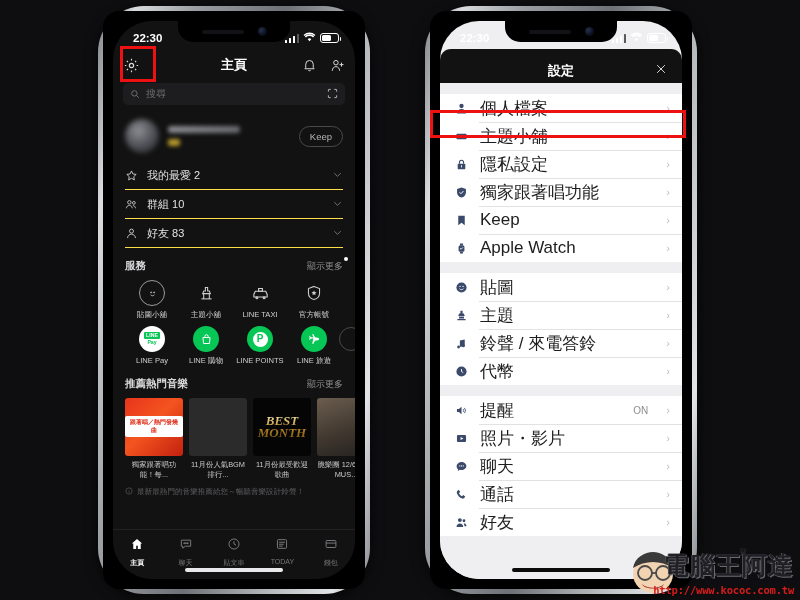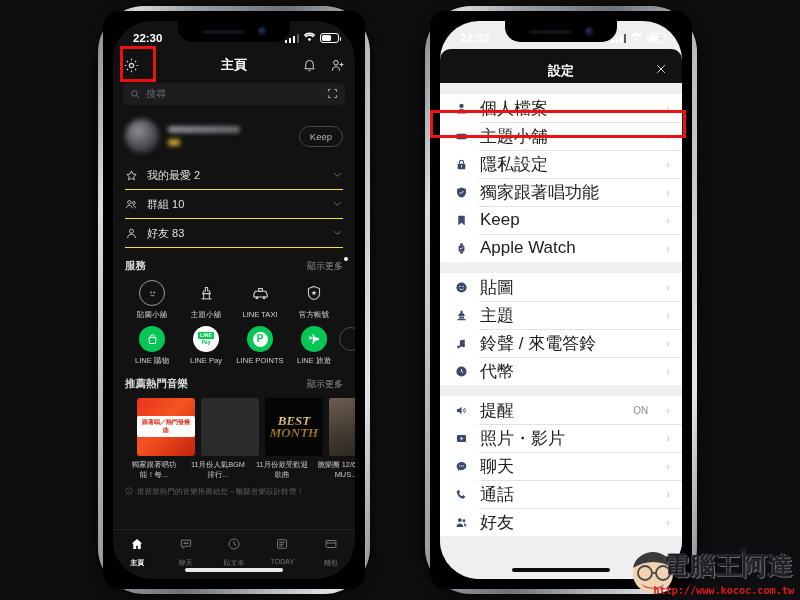--- a/index.html
+++ b/index.html
@@ -154,21 +154,21 @@
   .svc-lbl {
     color:#cfcfd2; font-size:7.6px; text-align:center; line-height:1.25;
     max-width:48px;
   }
 
   .music-row { display:flex; gap:6px; margin:7px 0 0 12px; }
   .mcard { width:58px; }
   .mthumb {
     width:58px; height:58px; border-radius:3px; overflow:hidden;
     position:relative; background:#222;
-    display:flex; align-items:center; justify-content:flex-start;margin-left:12px;
+    display:flex; align-items:center; justify-content:flex-start;
   }
   .mcap {
     margin-top:4px; color:#c9c9cc; font-size:7.4px; line-height:1.3;
     text-align:center;
   }
   .m1 { background:linear-gradient(135deg,#e8341d 0%,#f4541f 45%,#c4210f 100%); }
   .m1 .badge {
     background:#fff; color:#e02a15; font-size:6px; font-weight:bold;
     padding:3px 4px; border-radius:2px; line-height:1.25; text-align:center;
   }
@@ -438,34 +438,34 @@
               <svg width="18" height="18" viewBox="0 0 24 24" fill="none" stroke="#cfcfd2" stroke-width="1.4">
                   <path d="M12 3.2 19.4 6v6.4c0 4-3.1 7.3-7.4 8.4-4.3-1.1-7.4-4.4-7.4-8.4V6z"></path>
                   <path d="M12 8.6l1 2.1 2.3.3-1.7 1.6.4 2.3-2-1.1-2 1.1.4-2.3-1.7-1.6 2.3-.3z" fill="#cfcfd2" stroke="none"></path>
                 </svg>
             </div>
             <div class="svc-lbl">官方帳號</div>
           </div>
           <div></div>
 
           <div class="svc">
+            <div class="svc-circ" style="background:#fff;flex-direction:column;gap:0;">
+              <span style="font-size:5.2px;font-weight:bold;color:#fff;background:#06c755;padding:0 2px;border-radius:1px;line-height:1.4;">LINE</span>
+              <span style="font-size:5.2px;font-weight:bold;color:#06c755;line-height:1.4;">Pay</span>
+            </div>
+            <div class="svc-lbl">LINE Pay</div>
+          </div>
+          <div class="svc">
             <div class="svc-circ" style="background:#06c755">
               <svg width="13" height="13" viewBox="0 0 24 24" fill="none" stroke="#fff" stroke-width="1.8">
                   <path d="M5.4 8.4h13.2l-1.2 11H6.6z"></path>
                   <path d="M9 8.4V6.2a3 3 0 0 1 6 0v2.2"></path>
                 </svg>
             </div>
             <div class="svc-lbl">LINE 購物</div>
-          </div>
-          <div class="svc">
-            <div class="svc-circ" style="background:#fff;flex-direction:column;gap:0;">
-              <span style="font-size:5.2px;font-weight:bold;color:#fff;background:#06c755;padding:0 2px;border-radius:1px;line-height:1.4;">LINE</span>
-              <span style="font-size:5.2px;font-weight:bold;color:#06c755;line-height:1.4;">Pay</span>
-            </div>
-            <div class="svc-lbl">LINE Pay</div>
           </div>
           <div class="svc">
             <div class="svc-circ" style="background:#06c755">
               <span style="display:flex;align-items:center;justify-content:center;width:15px;height:15px;border-radius:50%;background:#fff;color:#06c755;font-size:10px;font-weight:bold;line-height:1;">P</span>
             </div>
             <div class="svc-lbl">LINE POINTS</div>
           </div>
           <div class="svc">
             <div class="svc-circ" style="background:#06c755">
               <svg width="14" height="14" viewBox="0 0 24 24" fill="#fff">

